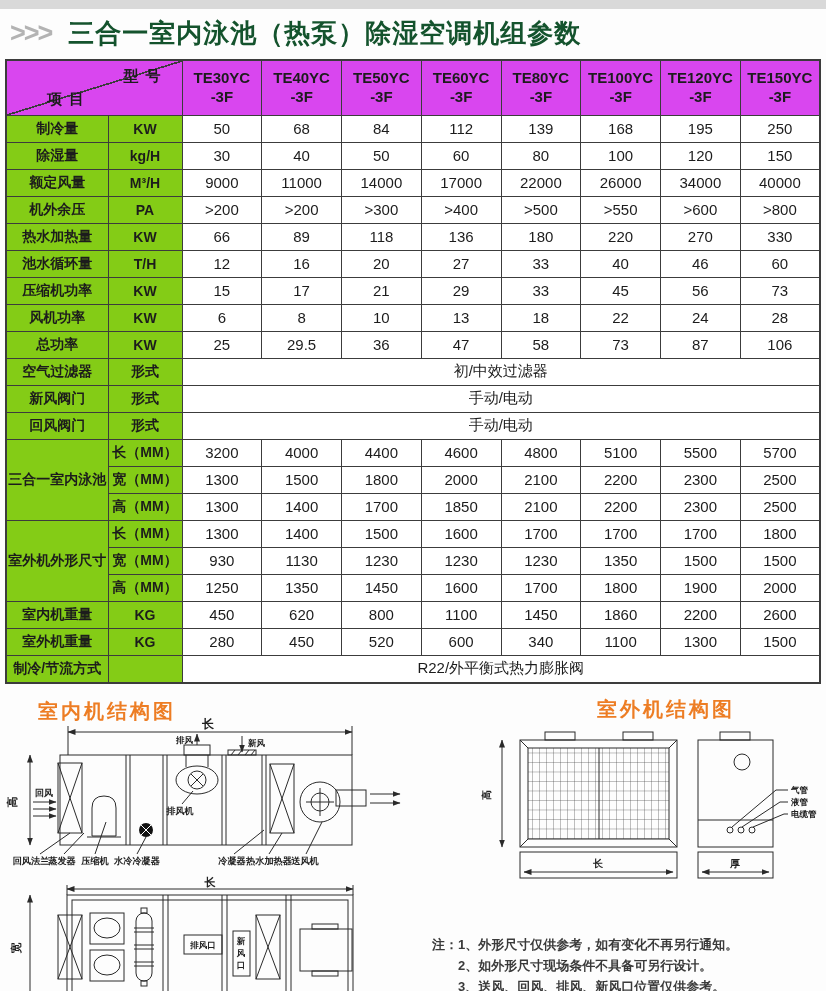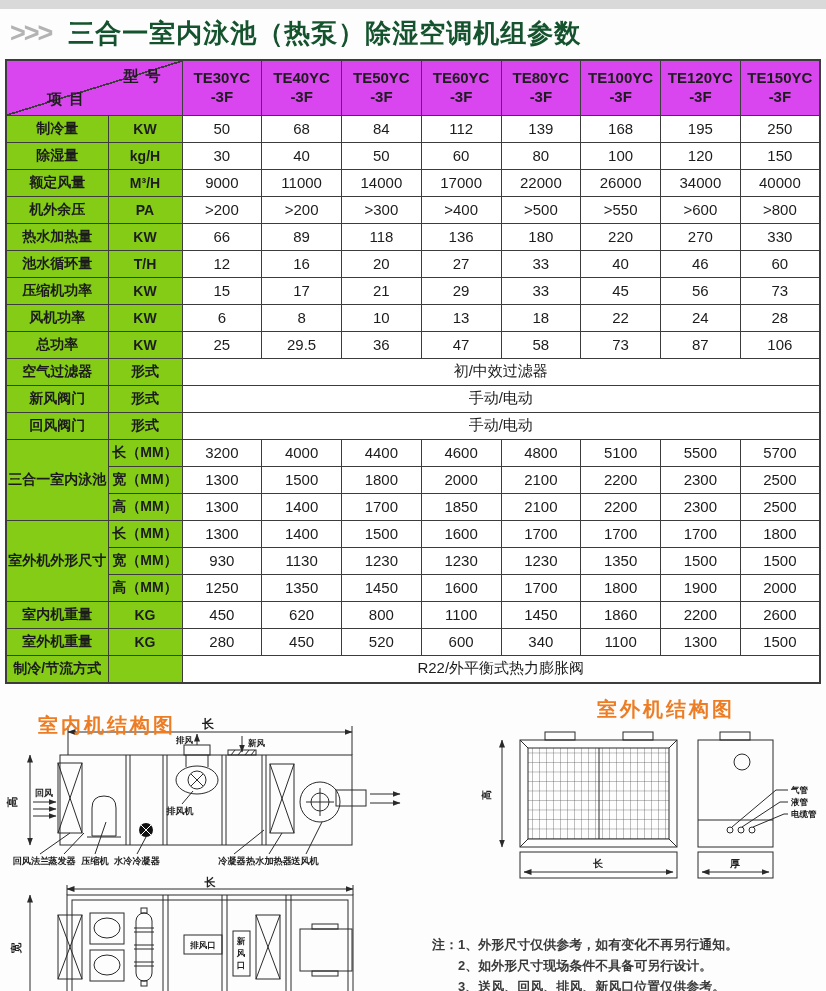--- a/index.html
+++ b/index.html
@@ -20,21 +20,21 @@
   th.corner{position:relative;background:#c6c6c6;}
   th.corner .diag{position:absolute;inset:0;display:block;
     background:linear-gradient(to bottom right,transparent calc(50% - 0.8px),#3c3c3c calc(50% - 0.8px),#3c3c3c calc(50% + 0.8px),transparent calc(50% + 0.8px));}
   th.corner .c-model{position:absolute;top:6px;right:14px;letter-spacing:7px;font-size:15px;}
   th.corner .c-item{position:absolute;bottom:6px;left:12px;letter-spacing:7px;font-size:15px;margin-left:28px;}
 
   .diagrams{display:flex;margin-top:6px;}
   .left-col{width:420px;position:relative;}
   .right-col{width:406px;position:relative;}
   .diagram-title{position:absolute;margin:0;color:#ed7d24;font-size:20px;font-weight:bold;letter-spacing:3px;}
-  .indoor-title{left:38px;top:22px;text-align:right;}
+  .indoor-title{left:38px;top:8px;text-align:right;}
   .outdoor-title{left:177px;top:6px;}
   svg{display:block;}
   svg text{fill:#222;font-family:"Liberation Sans",sans-serif;}
   .notes{display:grid;grid-template-columns:auto 1fr;margin:14px 0 0 12px;font-size:13px;font-weight:bold;color:#3a3a3a;line-height:1.62;}
   .notes-label{white-space:nowrap;}
 </style>
 </head>
 <body>
 
 <div class="top-strip"></div>

